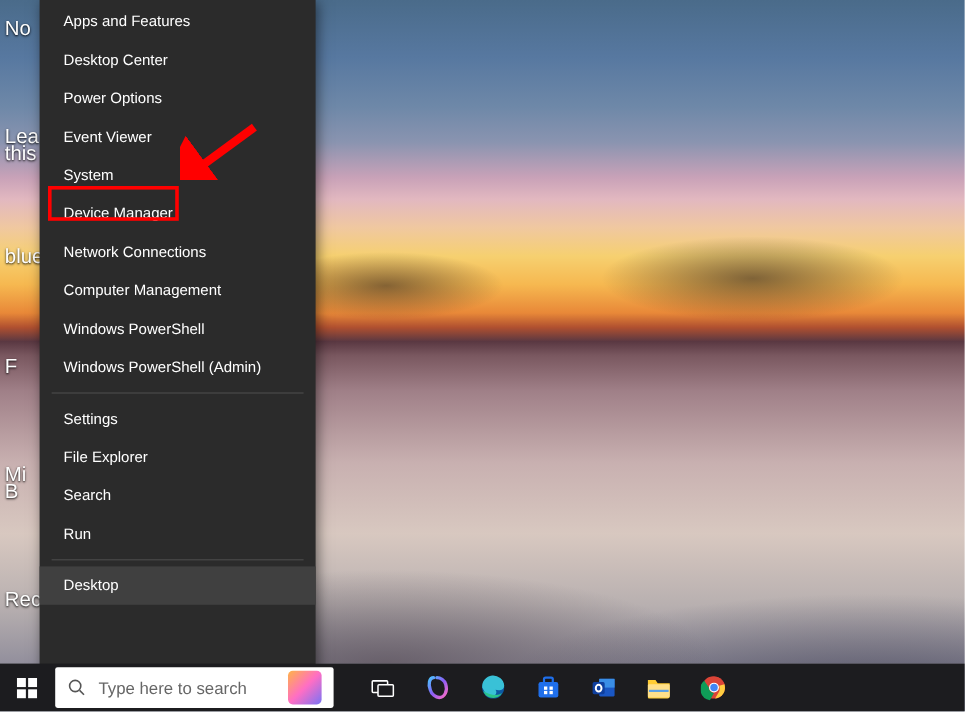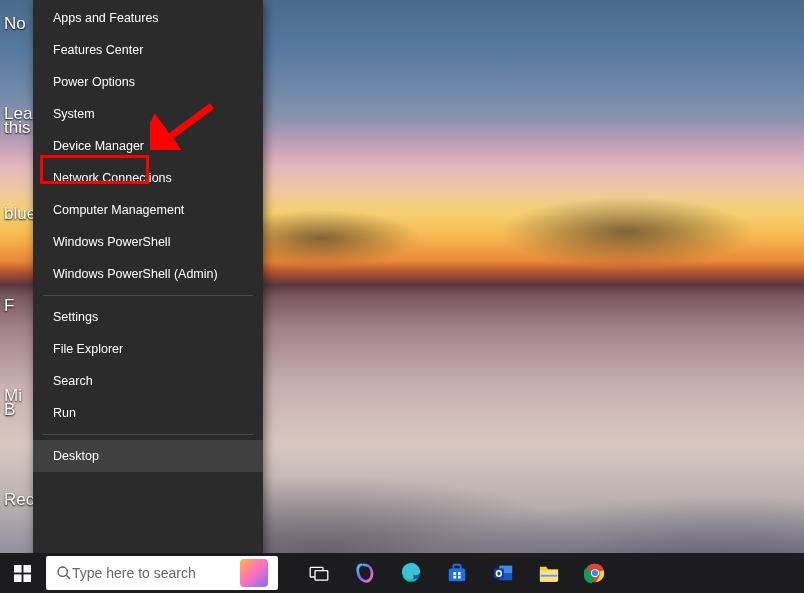--- a/index.html
+++ b/index.html
@@ -67,21 +67,21 @@
     position:absolute; left:0; bottom:0; width:100%; height:40px;
     background:#1c1c1f; display:flex; align-items:center;
   }
   .start-btn {
     width:44px; height:40px; display:flex; align-items:center; justify-content:center;
     color:#fff;
   }
   .search-box {
     width:232px; height:34px; margin-left:2px;
     background:#fff; border-radius:2px;
-    display:flex; align-items:center; gap:0; padding:0 10px;
+    display:flex; align-items:center; gap:10px; padding:0 10px;
     color:#666; font-size:14px;
   }
   .search-box .sparkle {
     width:28px; height:28px; border-radius:4px;
     background:linear-gradient(135deg,#ffb347,#ff6ec4,#7873f5);
     margin-left:auto;
   }
   .tbicons { display:flex; align-items:center; height:100%; margin-left:18px; gap:0; }
   .tbicon {
     width:46px; height:40px; display:flex; align-items:center; justify-content:center;
@@ -105,24 +105,27 @@
     <span class="dlabel" style="top:386px;left:0">Mi</span>
     <span class="dlabel" style="top:400px;left:0">B</span>
     <span class="dlabel" style="top:490px;left:0">Rec</span>
   </div>
 
   <div class="winx">
     <div class="item">
         <span>Apps and Features</span>
       </div>
     <div class="item">
-        <span>Features Center</span>
+        <span>Desktop Center</span>
       </div>
     <div class="item">
         <span>Power Options</span>
+      </div>
+    <div class="item">
+        <span>Event Viewer</span>
       </div>
     <div class="item">
         <span>System</span>
       </div>
     <div class="item">
         <span>Device Manager</span>
       </div>
     <div class="item">
         <span>Network Connections</span>
       </div>

